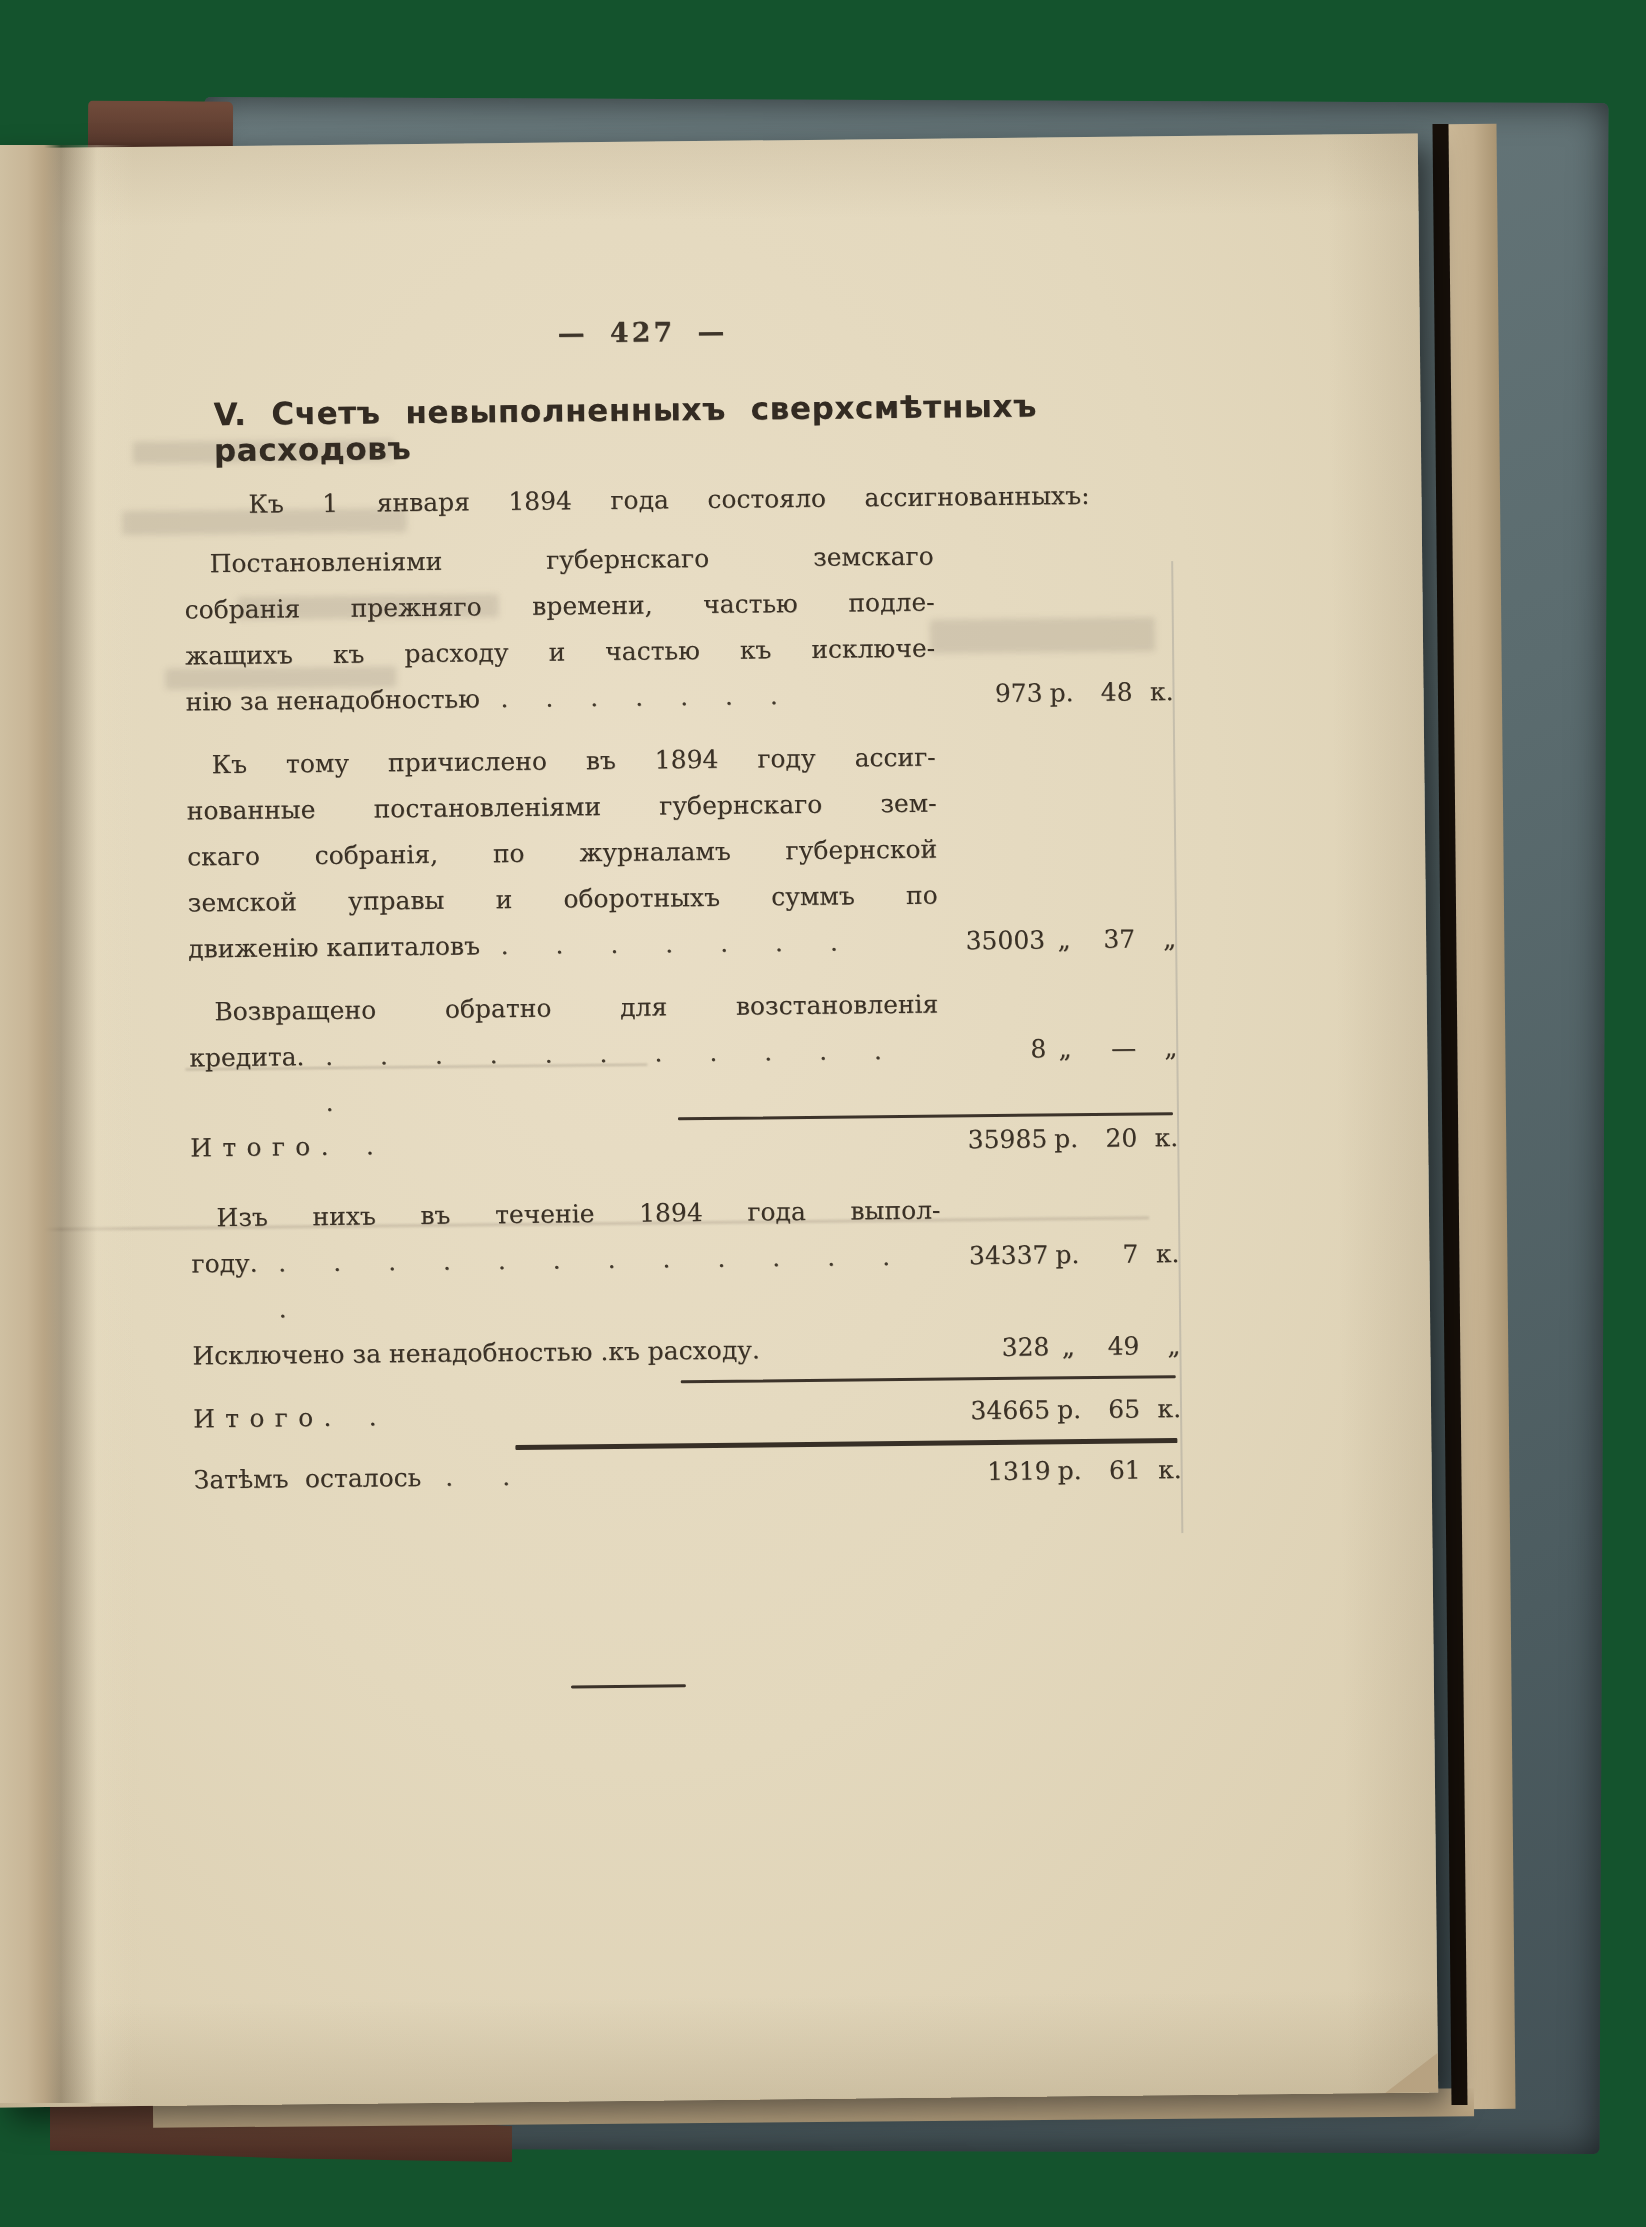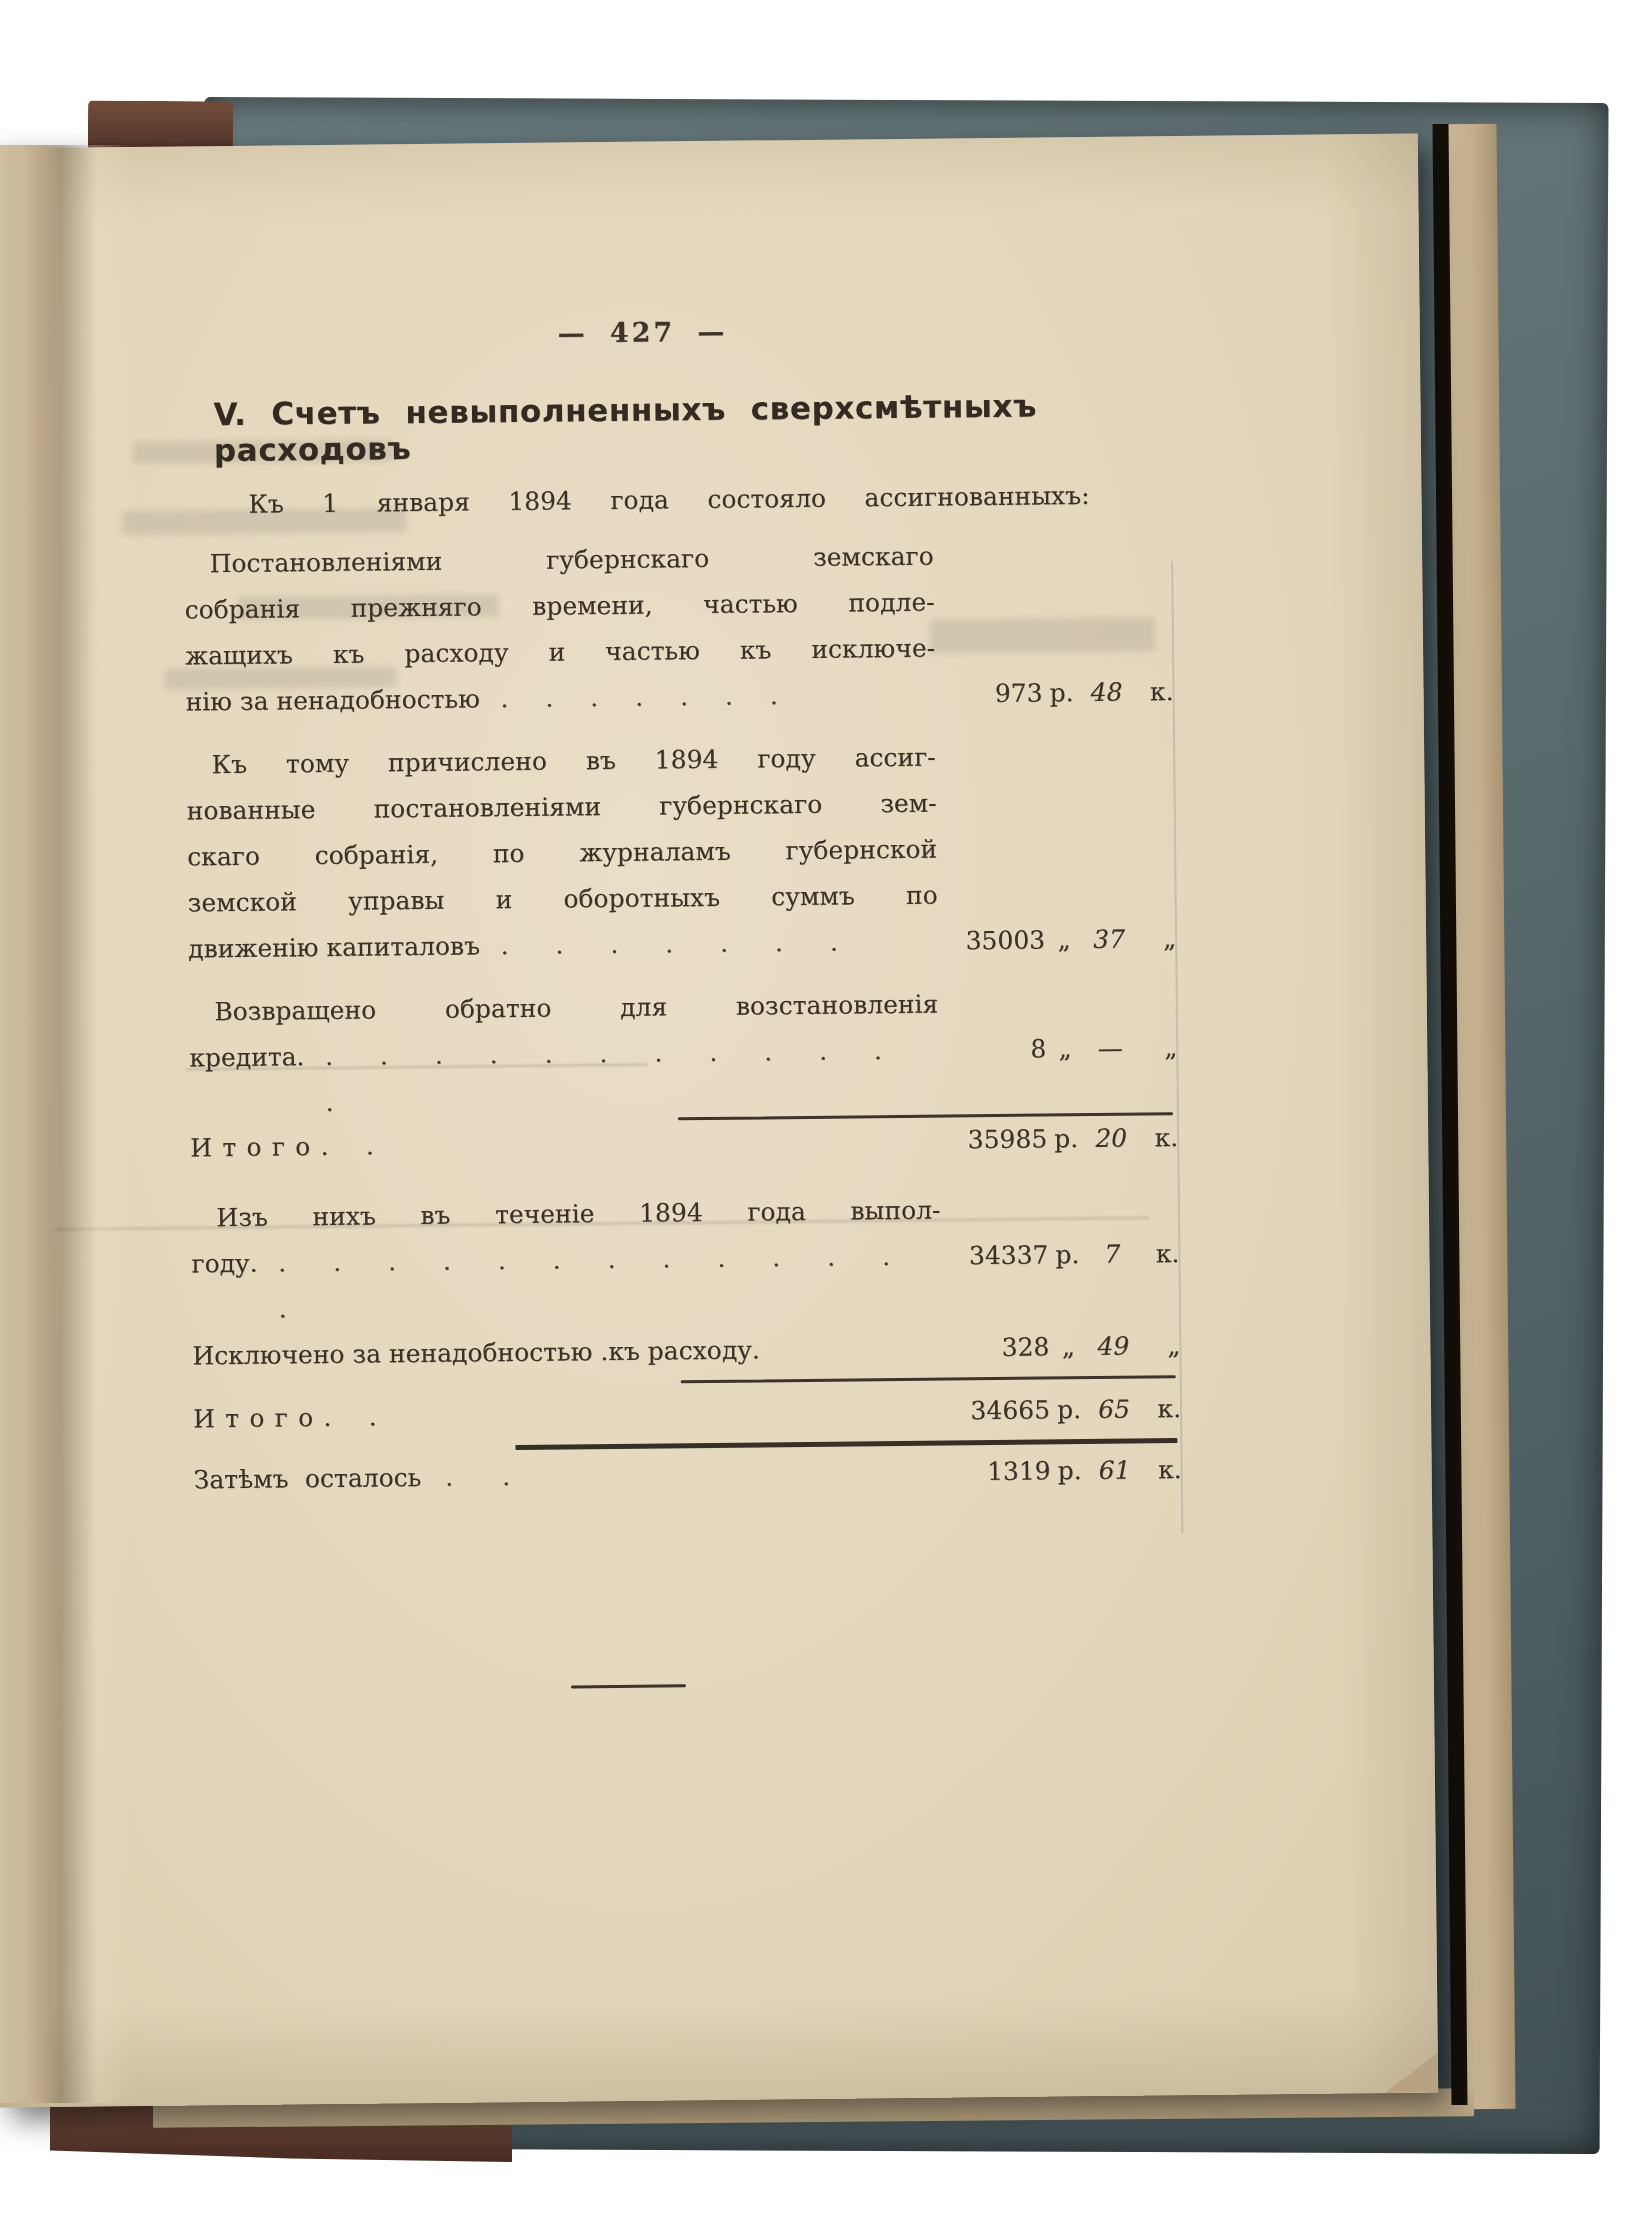--- a/index.html
+++ b/index.html
@@ -1,16 +1,16 @@
 <!DOCTYPE html>
 <html style="font-size:9.7px"><head>
 <meta charset="utf-8">
 <style>
   html,body{margin:0;padding:0;background:#060504;}
-  .stage{position:relative;width:1646px;height:2227px;background:#ffffff;overflow:hidden;
+  .stage{position:relative;width:1646px;height:2227px;background:#14532d;overflow:hidden;
          font-family:"DejaVu Serif","Liberation Serif",serif;}
   
   .cover-board{position:absolute;left:200px;top:100px;width:1404px;height:2051px;border-radius:6px;
     background:linear-gradient(158deg,#6a7a7d 0%,#5b6c6f 42%,#4c5c60 78%,#435156 100%);
     transform:rotate(0.25deg);box-shadow:0 0 36px rgba(0,0,0,0.6) inset;}
   .leather-top{position:absolute;left:88px;top:101px;width:145px;height:51px;
     background:linear-gradient(180deg,#74509f00 0%,#6f4a3a 8%,#5a3a2e 80%,#46291f 100%);
     background-color:#6f4a3a;border-radius:4.9px 6px 0 0;transform:rotate(0.4deg);}
   .leather-bottom{position:absolute;left:50px;top:2090px;width:462px;height:72px;background:linear-gradient(180deg,#734c3c 0%,#5e3d30 55%,#472a21 100%);
     clip-path:polygon(0% 10%,25% 2%,26% 28%,60% 34%,100% 50%,100% 100%,52% 95%,0% 84%);}
@@ -41,21 +41,21 @@
   .pline{line-height:46px;white-space:nowrap;}
   .jl{width:750px;text-align:justify;text-align-last:justify;white-space:normal;}
   .indent{padding-left:25.5px;width:724px;}
   .row{display:flex;align-items:baseline;line-height:46px;}
   .dots{color:#433a2d;margin-left:20.6px;}
   .dots-sm{word-spacing:29px;}
   .dots-lg{word-spacing:39px;}
   .amt{display:flex;align-items:baseline;margin-left:auto;width:273px;flex:none;}
   .a-num{width:143px;text-align:right;flex:none;}
   .a-u1{width:38px;text-align:center;flex:none;}
-  .a-kop{width:52px;text-align:center;flex:none;font-style:italic;}
+  .a-kop{width:52px;text-align:right;flex:none;}
   .a-u2{width:41px;text-align:right;flex:none;}
   .gap-para{margin-top:17px;}
   .rule{height:2.4px;background:#3c332a;width:495px;margin-left:488px;border-radius:1.2px;}
   .rule-1{margin-top:-4.9px;}
   .rule-2{margin-top:6.7px;}
   .total-row{display:flex;justify-content:flex-end;align-items:baseline;line-height:46px;}
   .total-label{letter-spacing:10.3px;}
   .total-dot{margin:0 0 0 27px;}
   .sec2{margin-top:24px;}
   .total2{margin-top:8.5px;}

